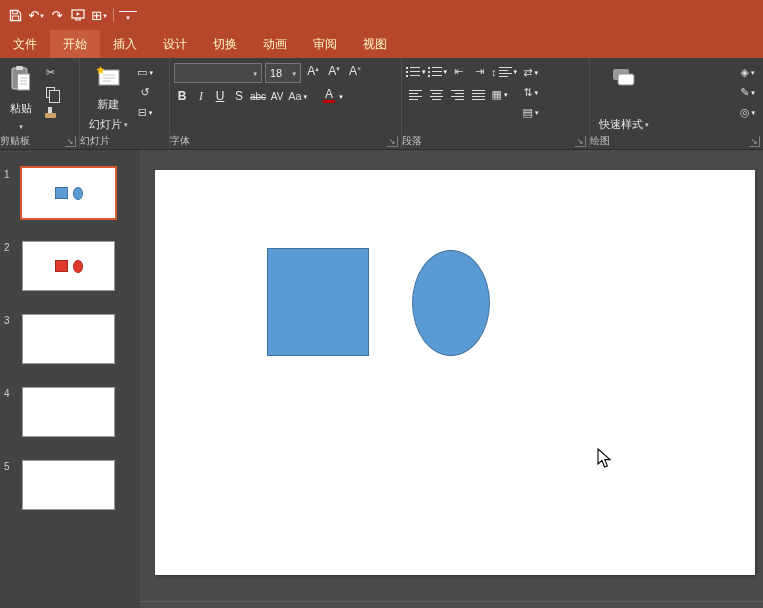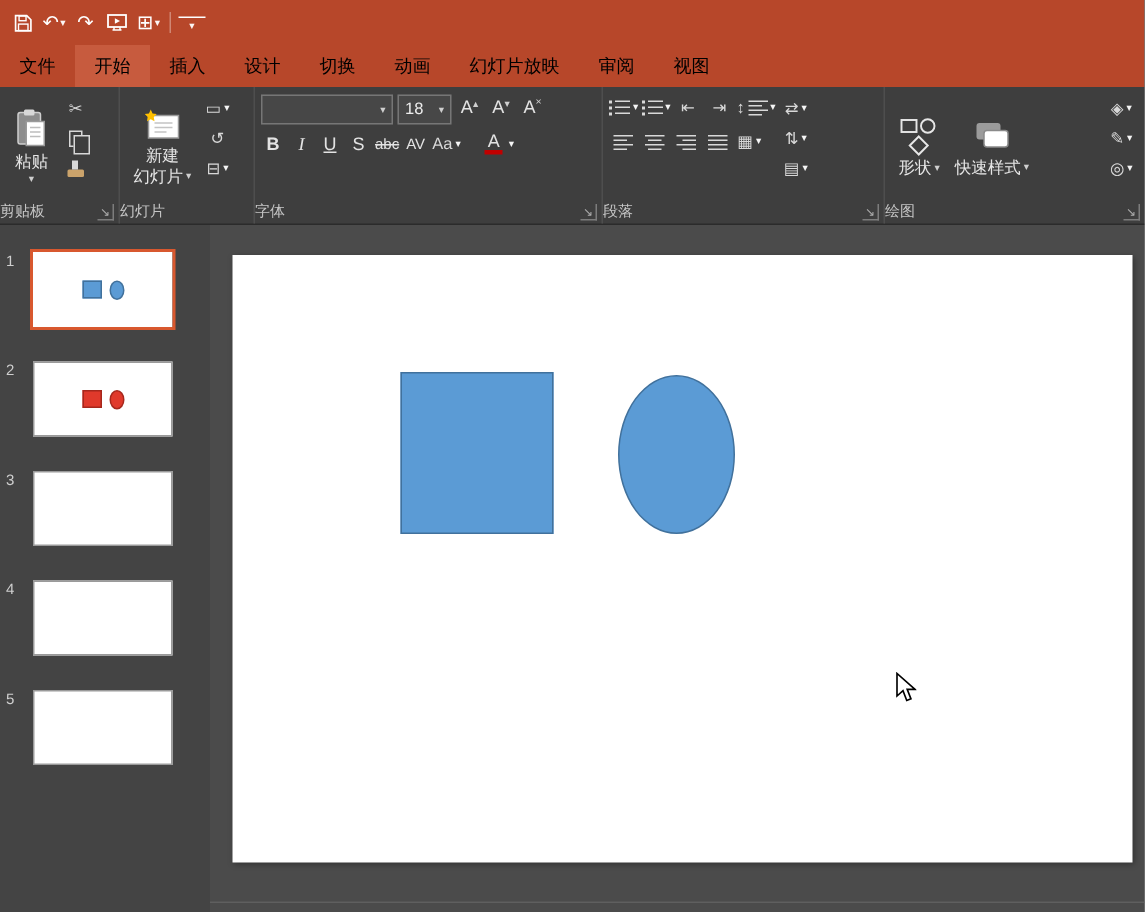--- a/index.html
+++ b/index.html
@@ -12,36 +12,36 @@
     display:flex;align-items:center}
   .qat{position:absolute;left:6px;top:0;height:30px;display:flex;align-items:center;gap:3px}
   .qat-btn{color:#fff;min-width:18px;height:22px;display:flex;align-items:center;
     justify-content:center;font-size:13px;gap:1px}
   .dd{font-size:7px;color:rgba(255,255,255,.95);line-height:1}
   .qat-sep{width:1px;height:14px;background:rgba(255,255,255,.35);margin:0 2px}
   .title{flex:1;text-align:center;color:#fff;font-size:12px;white-space:nowrap}
 
   
   .tabrow{height:28px;background:var(--accent-red,#B7472A);display:flex;align-items:stretch}
-  .tab{padding:0 13px;display:flex;align-items:center;color:#000000;font-size:12px;cursor:default}
+  .tab{padding:0 13px;display:flex;align-items:center;color:#fef9c3;font-size:12px;cursor:default}
   .tab.selected{background:var(--tab-highlight,#C75B3E)}
   .tellme{display:flex;align-items:center;gap:6px;color:rgba(255,255,255,.85);
     font-size:12px;padding:0 12px}
 
   
   .ribbon{height:92px;background:var(--ribbon-bg,#3E3E3E);display:flex;
     border-bottom:1px solid var(--ribbon-border,#2B2B2B)}
   .group{position:relative;border-right:1px solid #4E4E4E;display:flex;flex-direction:column}
   .group-body{flex:1;display:flex;padding:5px 4px 0;gap:3px}
   .group-label{height:17px;display:flex;align-items:center;justify-content:flex-start;
     color:#C6C6C6;font-size:10px;position:relative}
   .launcher{position:absolute;right:3px;bottom:2px;width:11px;height:11px;
     font-size:8px;color:#ABABAB;display:flex;align-items:center;justify-content:center;
     border:1px solid #7c7c7c;border-top:none;border-left:none}
-  .big-btn{display:flex;flex-direction:column;align-items:center;justify-content:center;
+  .big-btn{display:flex;flex-direction:column;align-items:center;justify-content:space-between;
     padding:2px 5px;color:#E6E6E6;font-size:11px;gap:2px;cursor:default}
   .big-btn .lbl{line-height:12px;text-align:center;white-space:nowrap}
   .big-btn .dd{color:#cfcfcf}
   .mini-col{display:flex;flex-direction:column;justify-content:flex-start;gap:3px;padding-top:1px}
   .mb{min-width:19px;height:17px;display:flex;align-items:center;justify-content:center;
     color:var(--icon-color,#D8D8D8);font-size:11px;gap:2px;cursor:default}
 
   
   .ic-copy{position:relative;width:9px;height:11px;border:1px solid #d8d8d8}
   .ic-copy::after{content:"";position:absolute;left:2px;top:2px;width:9px;height:11px;
@@ -147,21 +147,20 @@
     </div>
   </div>
 
   <div class="tabrow">
     <div class="tab">文件</div>
     <div class="tab selected">开始</div>
     <div class="tab">插入</div>
     <div class="tab">设计</div>
     <div class="tab">切换</div>
     <div class="tab">动画</div>
-    <div class="tab">幻灯片放映</div>
     <div class="tab">审阅</div>
     <div class="tab">视图</div>
   </div>
 
   <div class="ribbon">
 
     <div class="group" style="width:80px">
       <div class="group-body">
         <div class="big-btn">
           <svg width="24" height="28" viewBox="0 0 24 28">
@@ -339,31 +338,20 @@
       <div class="group-label">
         <span>段落</span>
         <span class="launcher">↘</span>
       </div>
     </div>
 
     <div class="group" style="flex:1;border-right:none">
       <div class="group-body" style="justify-content:space-between">
         <div style="display:flex">
           <div class="big-btn">
-            <svg width="27" height="27" viewBox="0 0 27 27">
-              <rect x="2" y="3" width="10" height="8" fill="none" stroke="#E6E6E6" stroke-width="1.3"></rect>
-              <circle cx="19.5" cy="7" r="4.5" fill="none" stroke="#E6E6E6" stroke-width="1.3"></circle>
-              <path d="M13.5 14 L19.5 20 L13.5 26 L7.5 20 z" fill="none" stroke="#E6E6E6" stroke-width="1.3"></path>
-            </svg>
-            <span class="lbl" style="display:flex;gap:2px;align-items:center">
-              <span>形状</span>
-              <span class="dd">▾</span>
-            </span>
-          </div>
-          <div class="big-btn">
             <svg width="27" height="26" viewBox="0 0 27 26">
               <rect x="3" y="4" width="16" height="11" rx="2" fill="#9b9b9b"></rect>
               <rect x="8" y="9" width="16" height="11" rx="2" fill="#fff" stroke="#8a8a8a" stroke-width="1"></rect>
             </svg>
             <span class="lbl" style="display:flex;gap:2px;align-items:center">
               <span>快速样式</span>
               <span class="dd">▾</span>
             </span>
           </div>
         </div>

